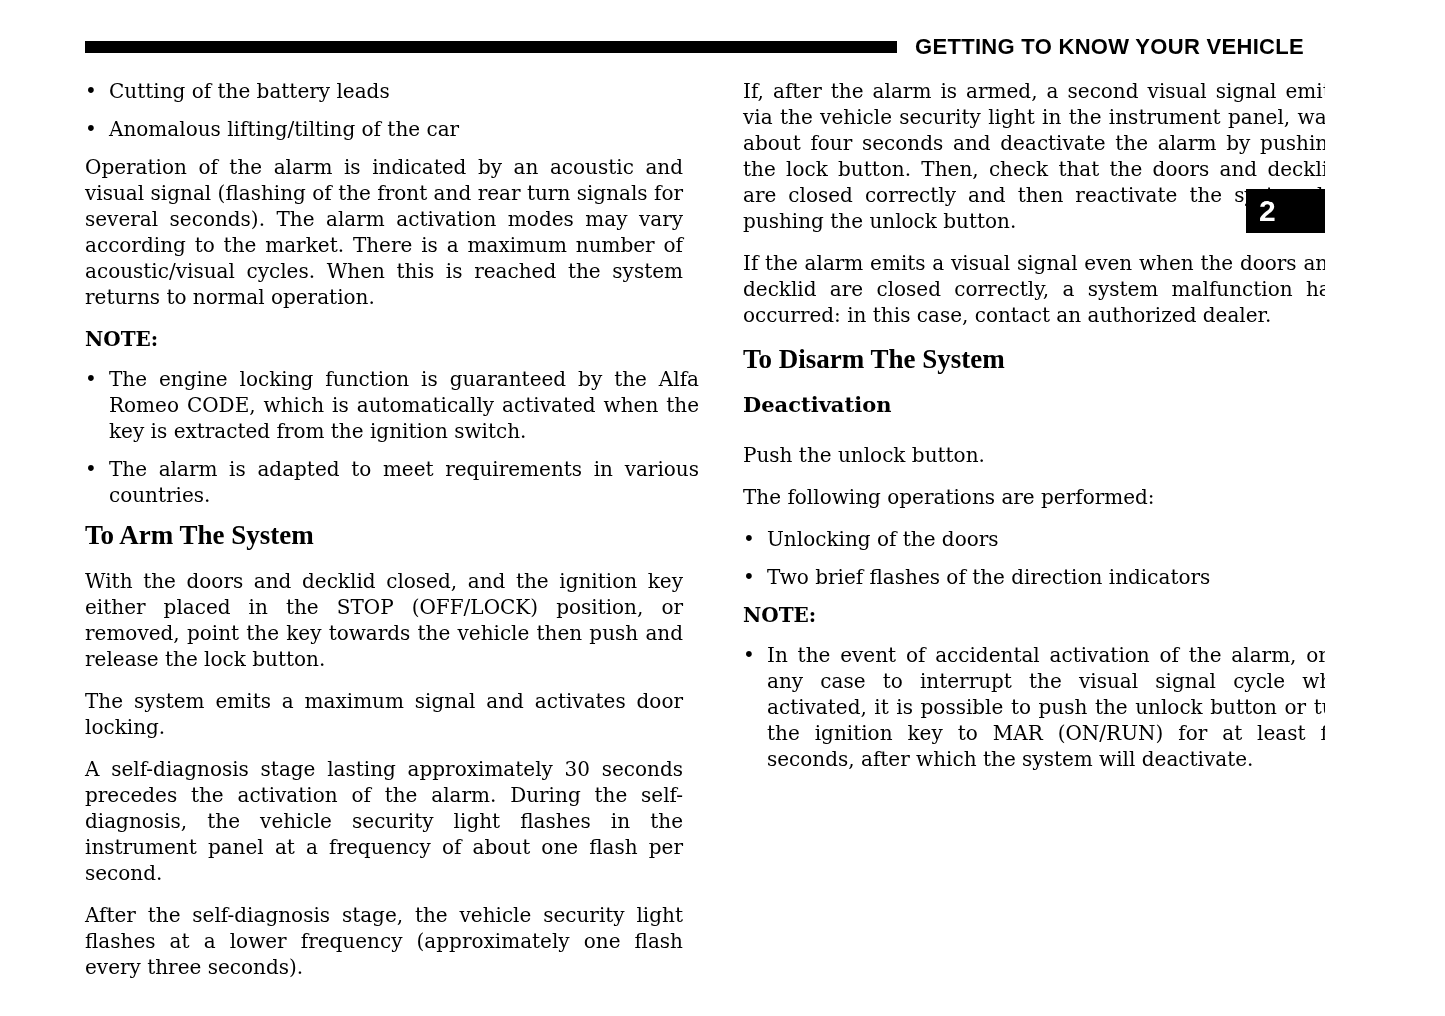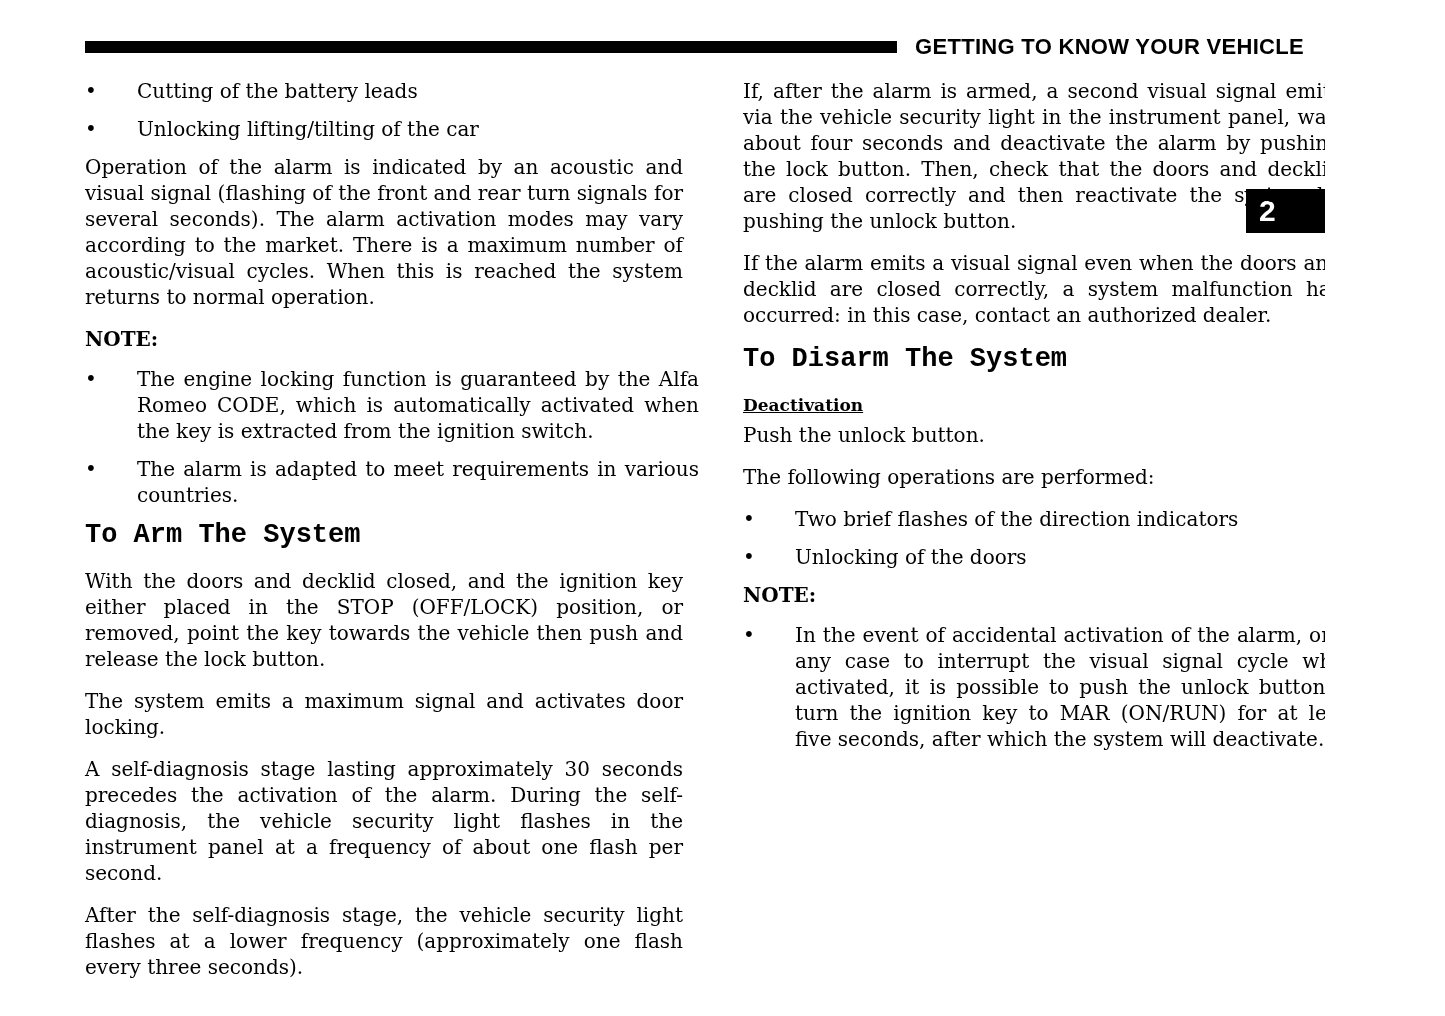--- a/index.html
+++ b/index.html
@@ -78,51 +78,49 @@
     line-height: 26px;
   }
 
   p.body {
     margin: 0 16px 16px 0;
     text-align: justify;
   }
   .bullet {
     display: flex;
     margin: 0 0 12px 0;
-    gap: 28px;
   }
   .bullet .dot {
     flex: none;
     width: 24px;
   }
   .bullet .dot::before { content: "\2022"; }
   .bullet .bt {
     flex: 1;
     text-align: justify;
   }
   .bullet-group { margin-bottom: 6px; }
 
   .note-label {
     font-weight: 700;
     margin: 6px 0 14px 0;
   }
   h2.section {
-    font-family: Liberation Mono, monospace;
+    font-family: Liberation Serif, serif;
     font-weight: 700;
     font-size: 27px;
     line-height: 30px;
     margin: 8px 0 18px 0;
   }
   h3.sub {
     font-family: "DejaVu Serif", serif;
     font-weight: 700;
-    font-size: 17px;
+    font-size: 21px;
     line-height: 26px;
-    margin: 0 0 4px 0;
-    text-decoration: underline;
+    margin: 0 0 24px 0;
   }
 </style>
 </head>
 <body>
 
 <div class="page">
 
   <header class="running-header">
     <div class="header-rule"></div>
     <div class="header-title">GETTING TO KNOW YOUR VEHICLE</div>
@@ -136,21 +134,21 @@
   <main class="columns">
 
     <section class="col">
       <div class="bullet-group">
         <div class="bullet">
           <span class="dot"></span>
           <span class="bt">Cutting of the battery leads</span>
         </div>
         <div class="bullet">
           <span class="dot"></span>
-          <span class="bt">Unlocking lifting/tilting of the car</span>
+          <span class="bt">Anomalous lifting/tilting of the car</span>
         </div>
       </div>
 
       <p class="body">Operation of the alarm is indicated by an acoustic and visual signal (flashing of the front and rear turn signals for several seconds). The alarm activation modes may vary according to the market. There is a maximum number of acoustic/visual cycles. When this is reached the system returns to normal operation.</p>
 
       <div class="note-label">NOTE:</div>
 
       <div class="bullet-group">
         <div class="bullet">
           <span class="dot"></span>
@@ -177,25 +175,25 @@
       <h2 class="section">To Disarm The System</h2>
 
       <h3 class="sub">Deactivation</h3>
 
       <p class="body">Push the unlock button.</p>
       <p class="body">The following operations are performed:</p>
 
       <div class="bullet-group">
         <div class="bullet">
           <span class="dot"></span>
+          <span class="bt">Unlocking of the doors</span>
+        </div>
+        <div class="bullet">
+          <span class="dot"></span>
           <span class="bt">Two brief flashes of the direction indicators</span>
-        </div>
-        <div class="bullet">
-          <span class="dot"></span>
-          <span class="bt">Unlocking of the doors</span>
         </div>
       </div>
 
       <div class="note-label">NOTE:</div>
 
       <div class="bullet-group">
         <div class="bullet">
           <span class="dot"></span>
           <span class="bt">In the event of accidental activation of the alarm, or in any case to interrupt the visual signal cycle when activated, it is possible to push the unlock button or turn the ignition key to MAR (ON/RUN) for at least five seconds, after which the system will deactivate.</span>
         </div>

